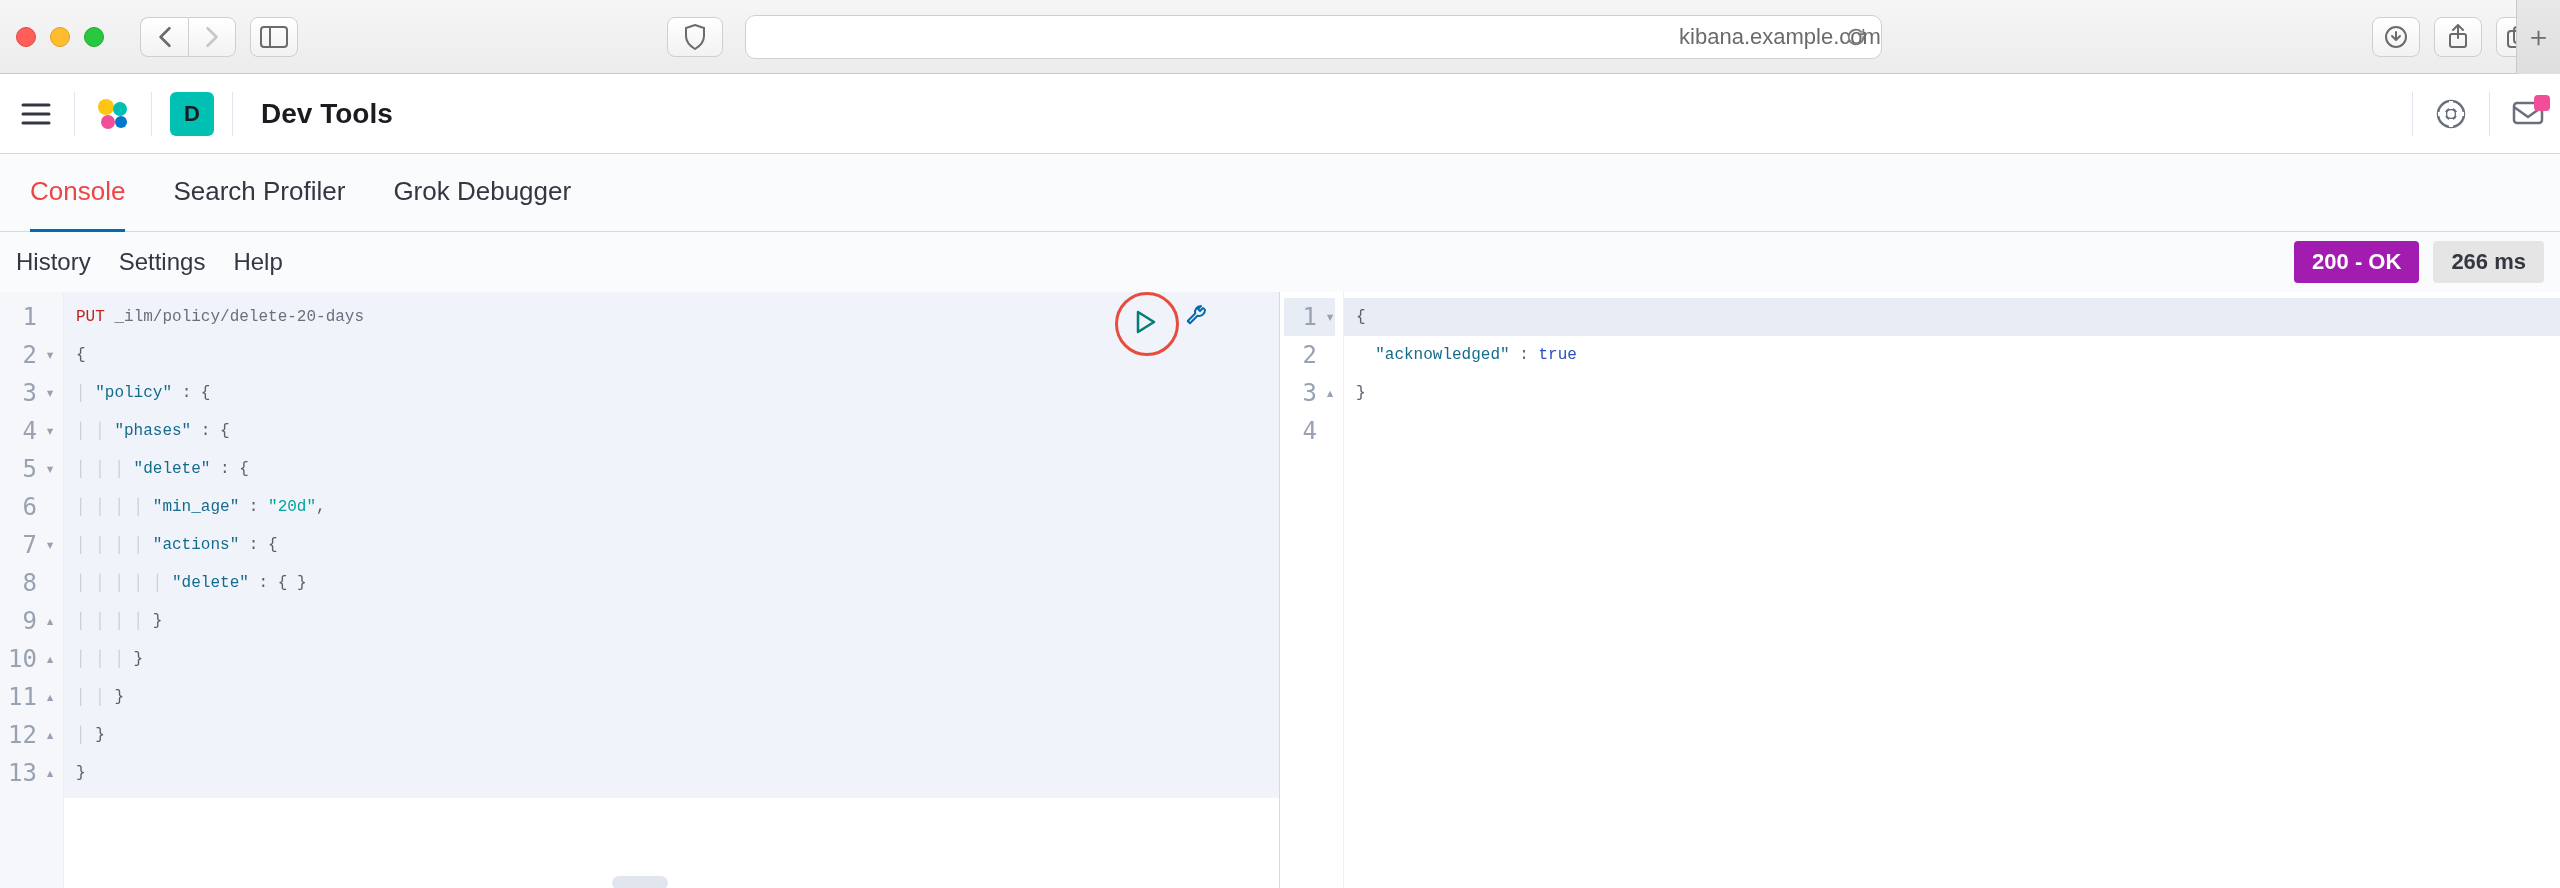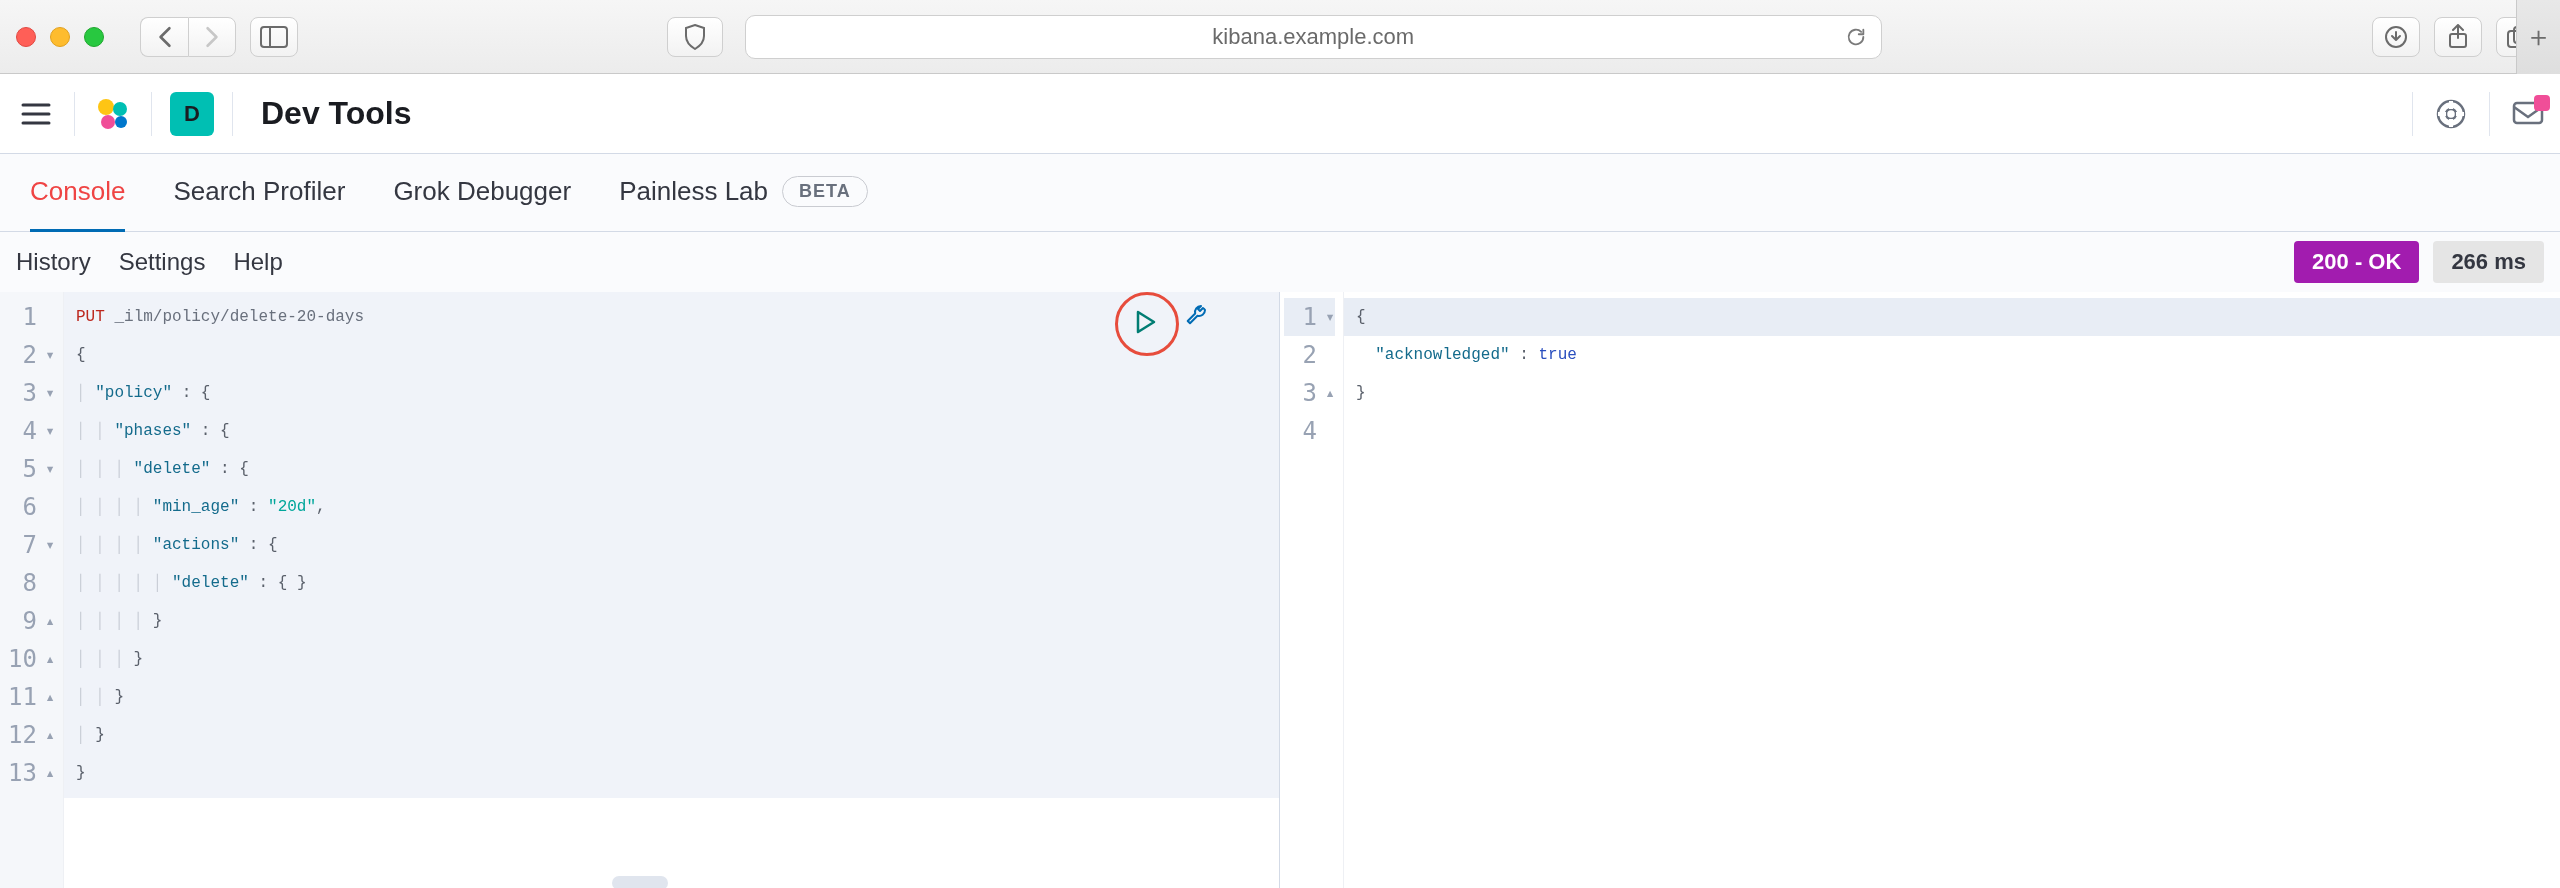--- a/index.html
+++ b/index.html
@@ -41,21 +41,21 @@
   .nav-group .sf-btn:first-child{border-radius:8px 0 0 8px; border-right:none;}
   .nav-group .sf-btn:last-child{border-radius:0 8px 8px 0;}
   .url-bar {
     flex:1;
     height: 44px;
     border:1px solid #cfcfcf;
     background:#fff;
     border-radius:10px;
     display:flex;
     align-items:center;
-    justify-content:center;
+    justify-content:flex-end;
     position:relative;
     color:#6a6a6a;
     font-size:22px;
     margin: 0 8px;
     max-width: 1200px;
   }
   .url-bar .reload { position:absolute; right:14px; color:#7a7a7a; }
   .shield-btn { width:56px; }
   .right-tools { display:flex; gap:14px; margin-left:auto;}
   .new-tab-strip {
@@ -81,21 +81,21 @@
     background:#fff;
   }
   .hamburger { width:40px; height:40px; display:flex; align-items:center; justify-content:center; cursor:pointer;}
   .vline { width:1px; height:44px; background:#e0e5ee; }
   .elastic-logo { width:40px; height:40px; position:relative;}
   .space-badge {
     width:44px; height:44px; background:#00bfb3; color:#1a1c21;
     border-radius:6px; display:flex; align-items:center; justify-content:center;
     font-weight:700; font-size:22px;
   }
-  .breadcrumb { font-size:32px; color:#1a1c21; font-weight:600; margin-left: 10px;}
+  .breadcrumb { font-size:28px; color:#1a1c21; font-weight:600; margin-left: 10px;}
   .kbn-right { margin-left:auto; display:flex; align-items:center; gap:22px;}
   .news-icon { position:relative; }
   .news-icon .dot { position:absolute; top:-6px; right:-6px; width:16px; height:16px; background:#f04e98; border-radius:4px;}
 
   
   .tabs-row {
     display:flex;
     align-items:center;
     gap: 48px;
     padding: 0 30px;
@@ -348,24 +348,20 @@
 <div class="tabs-row">
   <div class="tab active">
     <span>Console</span>
   </div>
   <div class="tab">
     <span>Search Profiler</span>
   </div>
   <div class="tab">
     <span>Grok Debugger</span>
   </div>
-  <div class="tab">
-    <span>Painless Lab</span>
-    <span class="beta-badge">BETA</span>
-  </div>
 </div>
 
 <div class="sub-bar">
   <span class="sub-link">History</span>
   <span class="sub-link">Settings</span>
   <span class="sub-link">Help</span>
   <div class="status-right">
     <span class="badge ok">200 - OK</span>
     <span class="badge ms">266 ms</span>
   </div>

